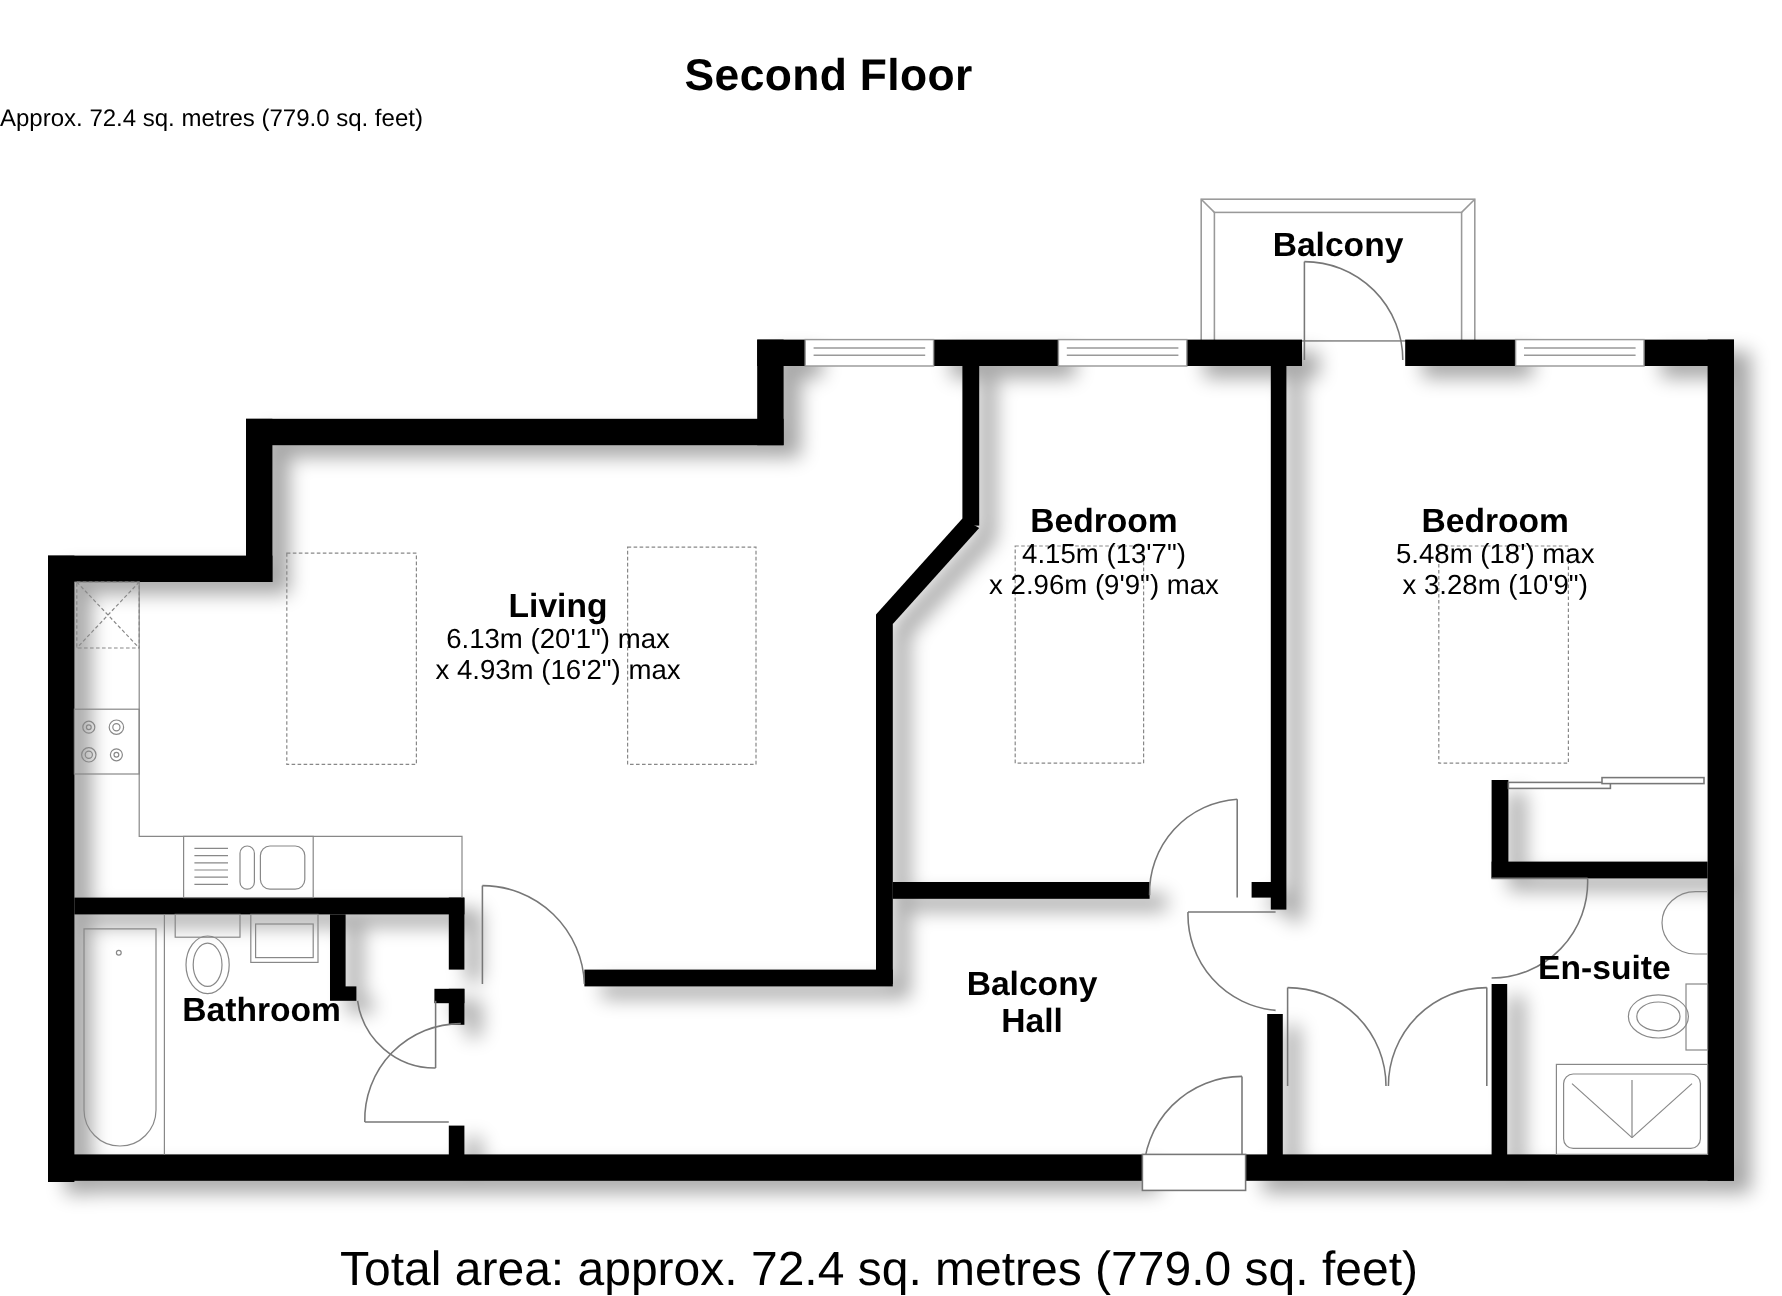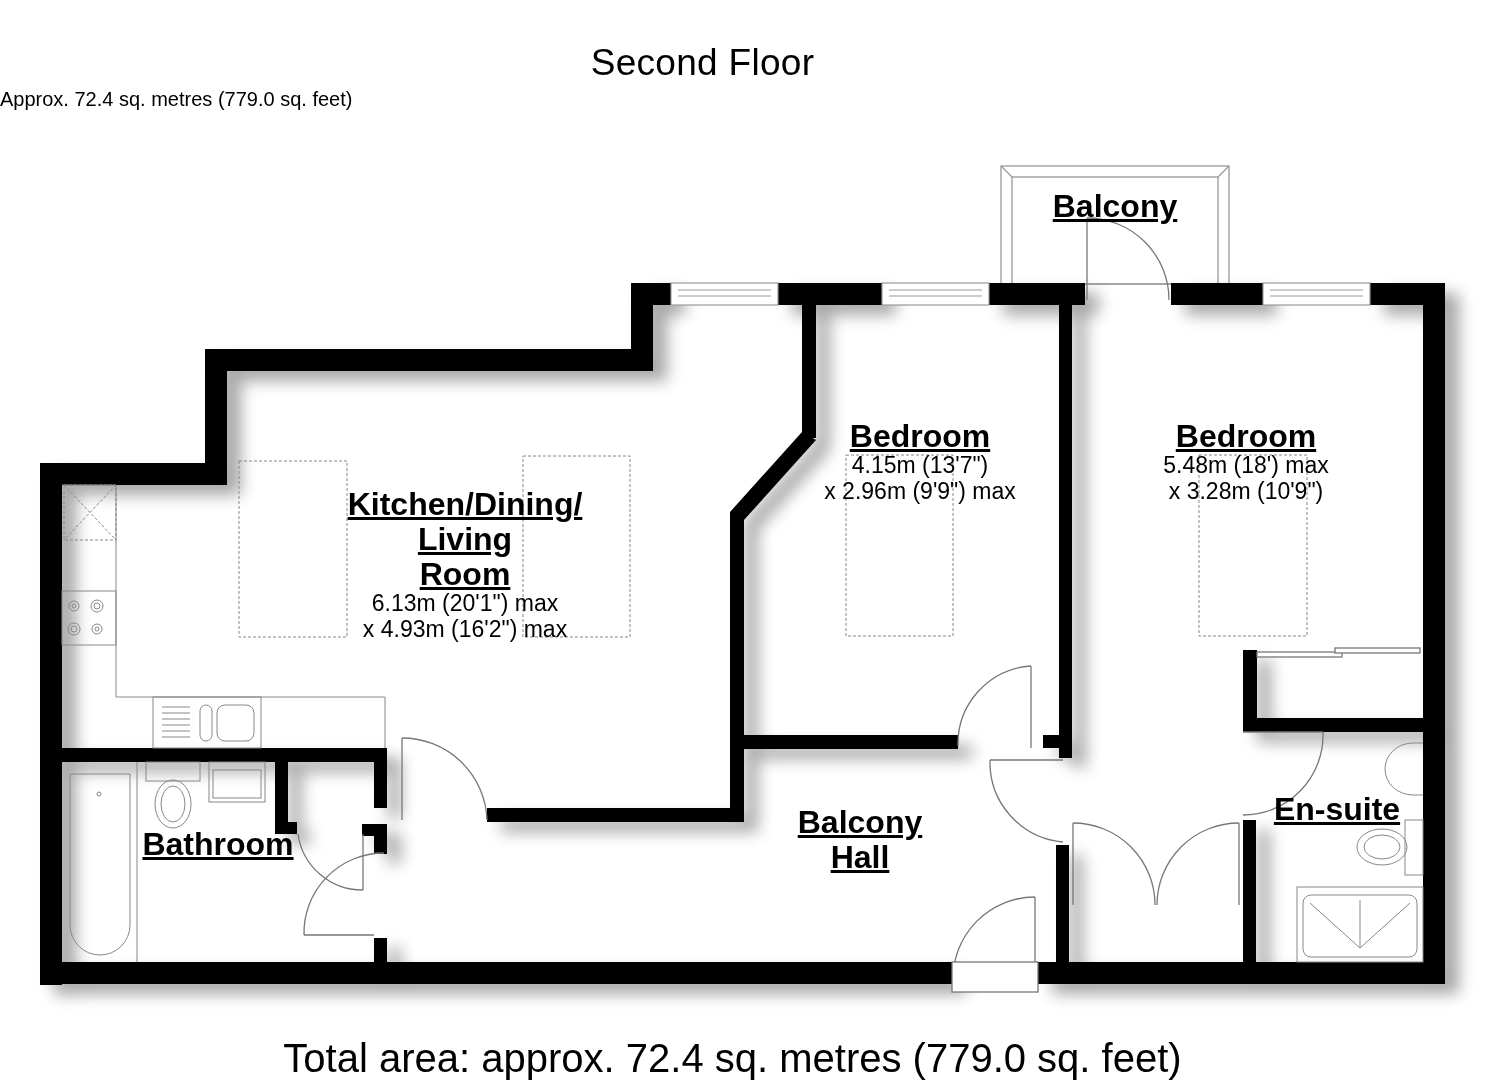--- a/index.html
+++ b/index.html
@@ -1,22 +1,22 @@
 <!DOCTYPE html>
 <html><head>
 <meta charset="utf-8">
 <style>
   html, body { margin: 0; padding: 0; background: #ffffff; }
   body { width: 1485px; height: 1080px; position: relative; overflow: hidden; font-family: "Liberation Sans", sans-serif; color: #000; }
-  .title { position: absolute; left: 16px; width: 1373px; top: 42px; text-align: center; font-weight: normal; font-size: 37px; letter-spacing: 0.3px; }
+  .title { position: absolute; left: 4px; width: 1373px; top: 42px; text-align: center; font-weight: bold; font-size: 37px; letter-spacing: 0.3px; }
   .subtitle { position: absolute; left: 0; width: 1470px; top: 88px; font-size: 20px; }
   .footer { position: absolute; left: 0; width: 1465px; top: 1036px; text-align: center; font-size: 40px; }
   svg.plan { position: absolute; left: 0; top: 0; }
   .room-label { position: absolute; text-align: center; line-height: 1.0; }
-  .room-name { font-weight: bold; font-size: 32px; display: block; text-decoration: underline; }
+  .room-name { font-weight: bold; font-size: 28px; display: block; }
   .room-dim { font-size: 23px; display: block; line-height: 1.15; }
 </style>
 </head>
 <body>
 
 <div class="title">Second Floor</div>
 <div class="subtitle">Approx. 72.4 sq. metres (779.0 sq. feet)</div>
 
 <svg class="plan" width="1485" height="1080" viewBox="0 0 1485 1080">
   <defs>
@@ -183,23 +183,21 @@
     <ellipse cx="1382" cy="847" rx="18" ry="12"></ellipse>
     <rect x="1297" y="887" width="126" height="75"></rect>
     <rect x="1303" y="895" width="114" height="62" rx="8"></rect>
     <line x1="1310" y1="903" x2="1360" y2="948"></line>
     <line x1="1410" y1="903" x2="1360" y2="948"></line>
     <line x1="1360" y1="900" x2="1360" y2="948"></line>
   </g>
 </svg>
 
 <div class="room-label" style="left:300px; top:488px; width:330px;">
-  <span class="room-name">Kitchen/Dining/</span>
   <span class="room-name" style="margin-top:3px">Living</span>
-  <span class="room-name" style="margin-top:3px">Room</span>
   <span class="room-dim">6.13m (20'1") max</span>
   <span class="room-dim">x 4.93m (16'2") max</span>
 </div>
 
 <div class="room-label" style="left:770px; top:420px; width:300px;">
   <span class="room-name">Bedroom</span>
   <span class="room-dim">4.15m (13'7")</span>
   <span class="room-dim">x 2.96m (9'9") max</span>
 </div>
 

